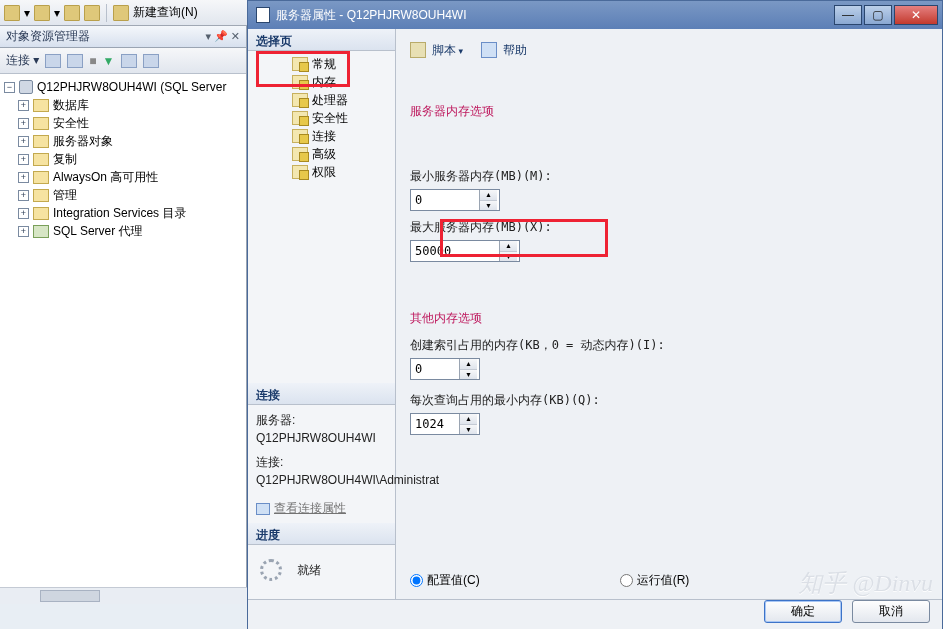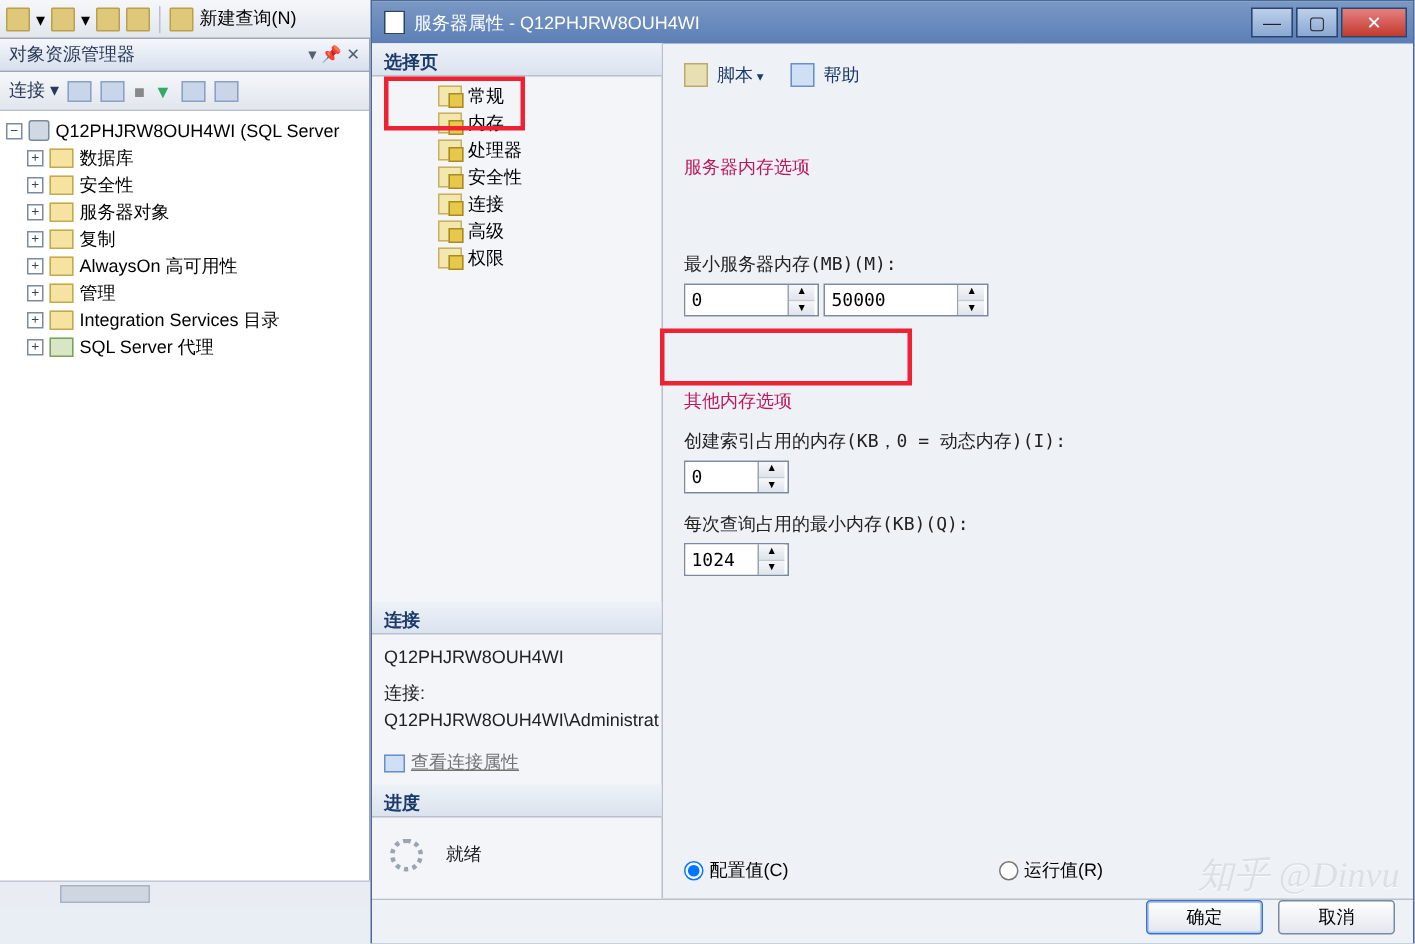--- a/index.html
+++ b/index.html
@@ -29,21 +29,21 @@
 
 .dlg { position: absolute; left: 247px; top: 0; width: 696px; height: 629px; background: #eef1f5; border: 1px solid #4a6a9a; }
 .dlg-title { height: 28px; background: linear-gradient(#7a98c4,#5c7fb6); display: flex; align-items: center; justify-content: space-between; padding: 0 4px 0 8px; color: #fff; }
 .dlg-title .left { display: flex; align-items: center; gap: 6px; }
 .dlg-title .doc-ico { width: 14px; height: 16px; background: #fff; border: 1px solid #2a466e; }
 .dlg-title .btns { display: flex; }
 .dlg-title .tb { width: 28px; height: 20px; margin-left: 2px; display: flex; align-items: center; justify-content: center; border: 1px solid #2a466e; background: linear-gradient(#bcd0ea,#8aa8d2); color: #222; }
 .dlg-title .tb.close { background: linear-gradient(#e58080,#c33a2e); color: #fff; width: 44px; }
 
 .dlg-body { display: flex; height: 570px; }
-.dlg-left { width: 194px; border-right: 1px solid #b8c0cc; background: #f3f5f8; display: flex; flex-direction: column; }
+.dlg-left { width: 148px; border-right: 1px solid #b8c0cc; background: #f3f5f8; display: flex; flex-direction: column; }
 .sec-head { height: 22px; background: linear-gradient(#eef2f8,#dbe3ef); border-bottom: 1px solid #b8c0cc; padding: 4px 8px 0 8px; color: #1a3a6a; font-weight: bold; }
 .page-list { padding: 4px 4px; }
 .page-list .item { display: flex; align-items: center; height: 18px; padding: 0 4px; white-space: nowrap; }
 .page-list .item .pico { width: 16px; height: 14px; margin-right: 4px; background: #f3e7b0; border: 1px solid #c7b05e; position: relative; }
 .page-list .item .pico::after { content: ""; position: absolute; right: -2px; bottom: -2px; width: 8px; height: 8px; background: #e7c84a; border: 1px solid #a88a20; }
 .hl-red1 { position: absolute; border: 3px solid #e23; pointer-events: none; }
 .conn-box { padding: 6px 8px; color: #222; font-family: "SimSun","NSimSun",monospace; line-height: 1.5; }
 .conn-box a { color: #737373; text-decoration: underline; }
 .spinner { width: 22px; height: 22px; border: 3px dotted #9aa4b2; border-radius: 50%; display: inline-block; vertical-align: middle; margin-right: 8px; }
 
@@ -191,20 +191,21 @@
             <span>高级</span>
           </div>
         <div class="item">
             <span class="pico"></span>
             <span>权限</span>
           </div>
       </div>
       <div style="flex:1"></div>
       <div class="sec-head">连接</div>
       <div class="conn-box">
+        <div>服务器:</div>
         <div>Q12PHJRW8OUH4WI</div>
         <div style="height:6px"></div>
         <div>连接:</div>
         <div>Q12PHJRW8OUH4WI\Administrat</div>
         <div style="height:10px"></div>
         <div><span style="display:inline-block;width:14px;height:12px;background:#cfe0f5;border:1px solid #6a8ec7;margin-right:4px;vertical-align:middle"></span><a href="#">查看连接属性</a></div>
       </div>
       <div class="sec-head">进度</div>
       <div class="conn-box" style="padding:14px 8px 18px 12px">
         <span class="spinner"></span>
@@ -225,20 +226,21 @@
 
       <div class="lbl" style="margin-top:48px">最小服务器内存(MB)(M):</div>
       <div class="spin">
         <input value="0" style="">
         <div class="btns">
             <div>▲</div>
             <div>▼</div>
           </div>
       </div>
 
+      <div class="lbl" style="margin-top:8px">最大服务器内存(MB)(X):</div>
       <div class="spin" style="width:110px">
         <input style="width: 88px;" value="50000">
         <div class="btns">
             <div>▲</div>
             <div>▼</div>
           </div>
       </div>
 
       <div class="group-title" style="margin-top:48px">其他内存选项</div>
 

